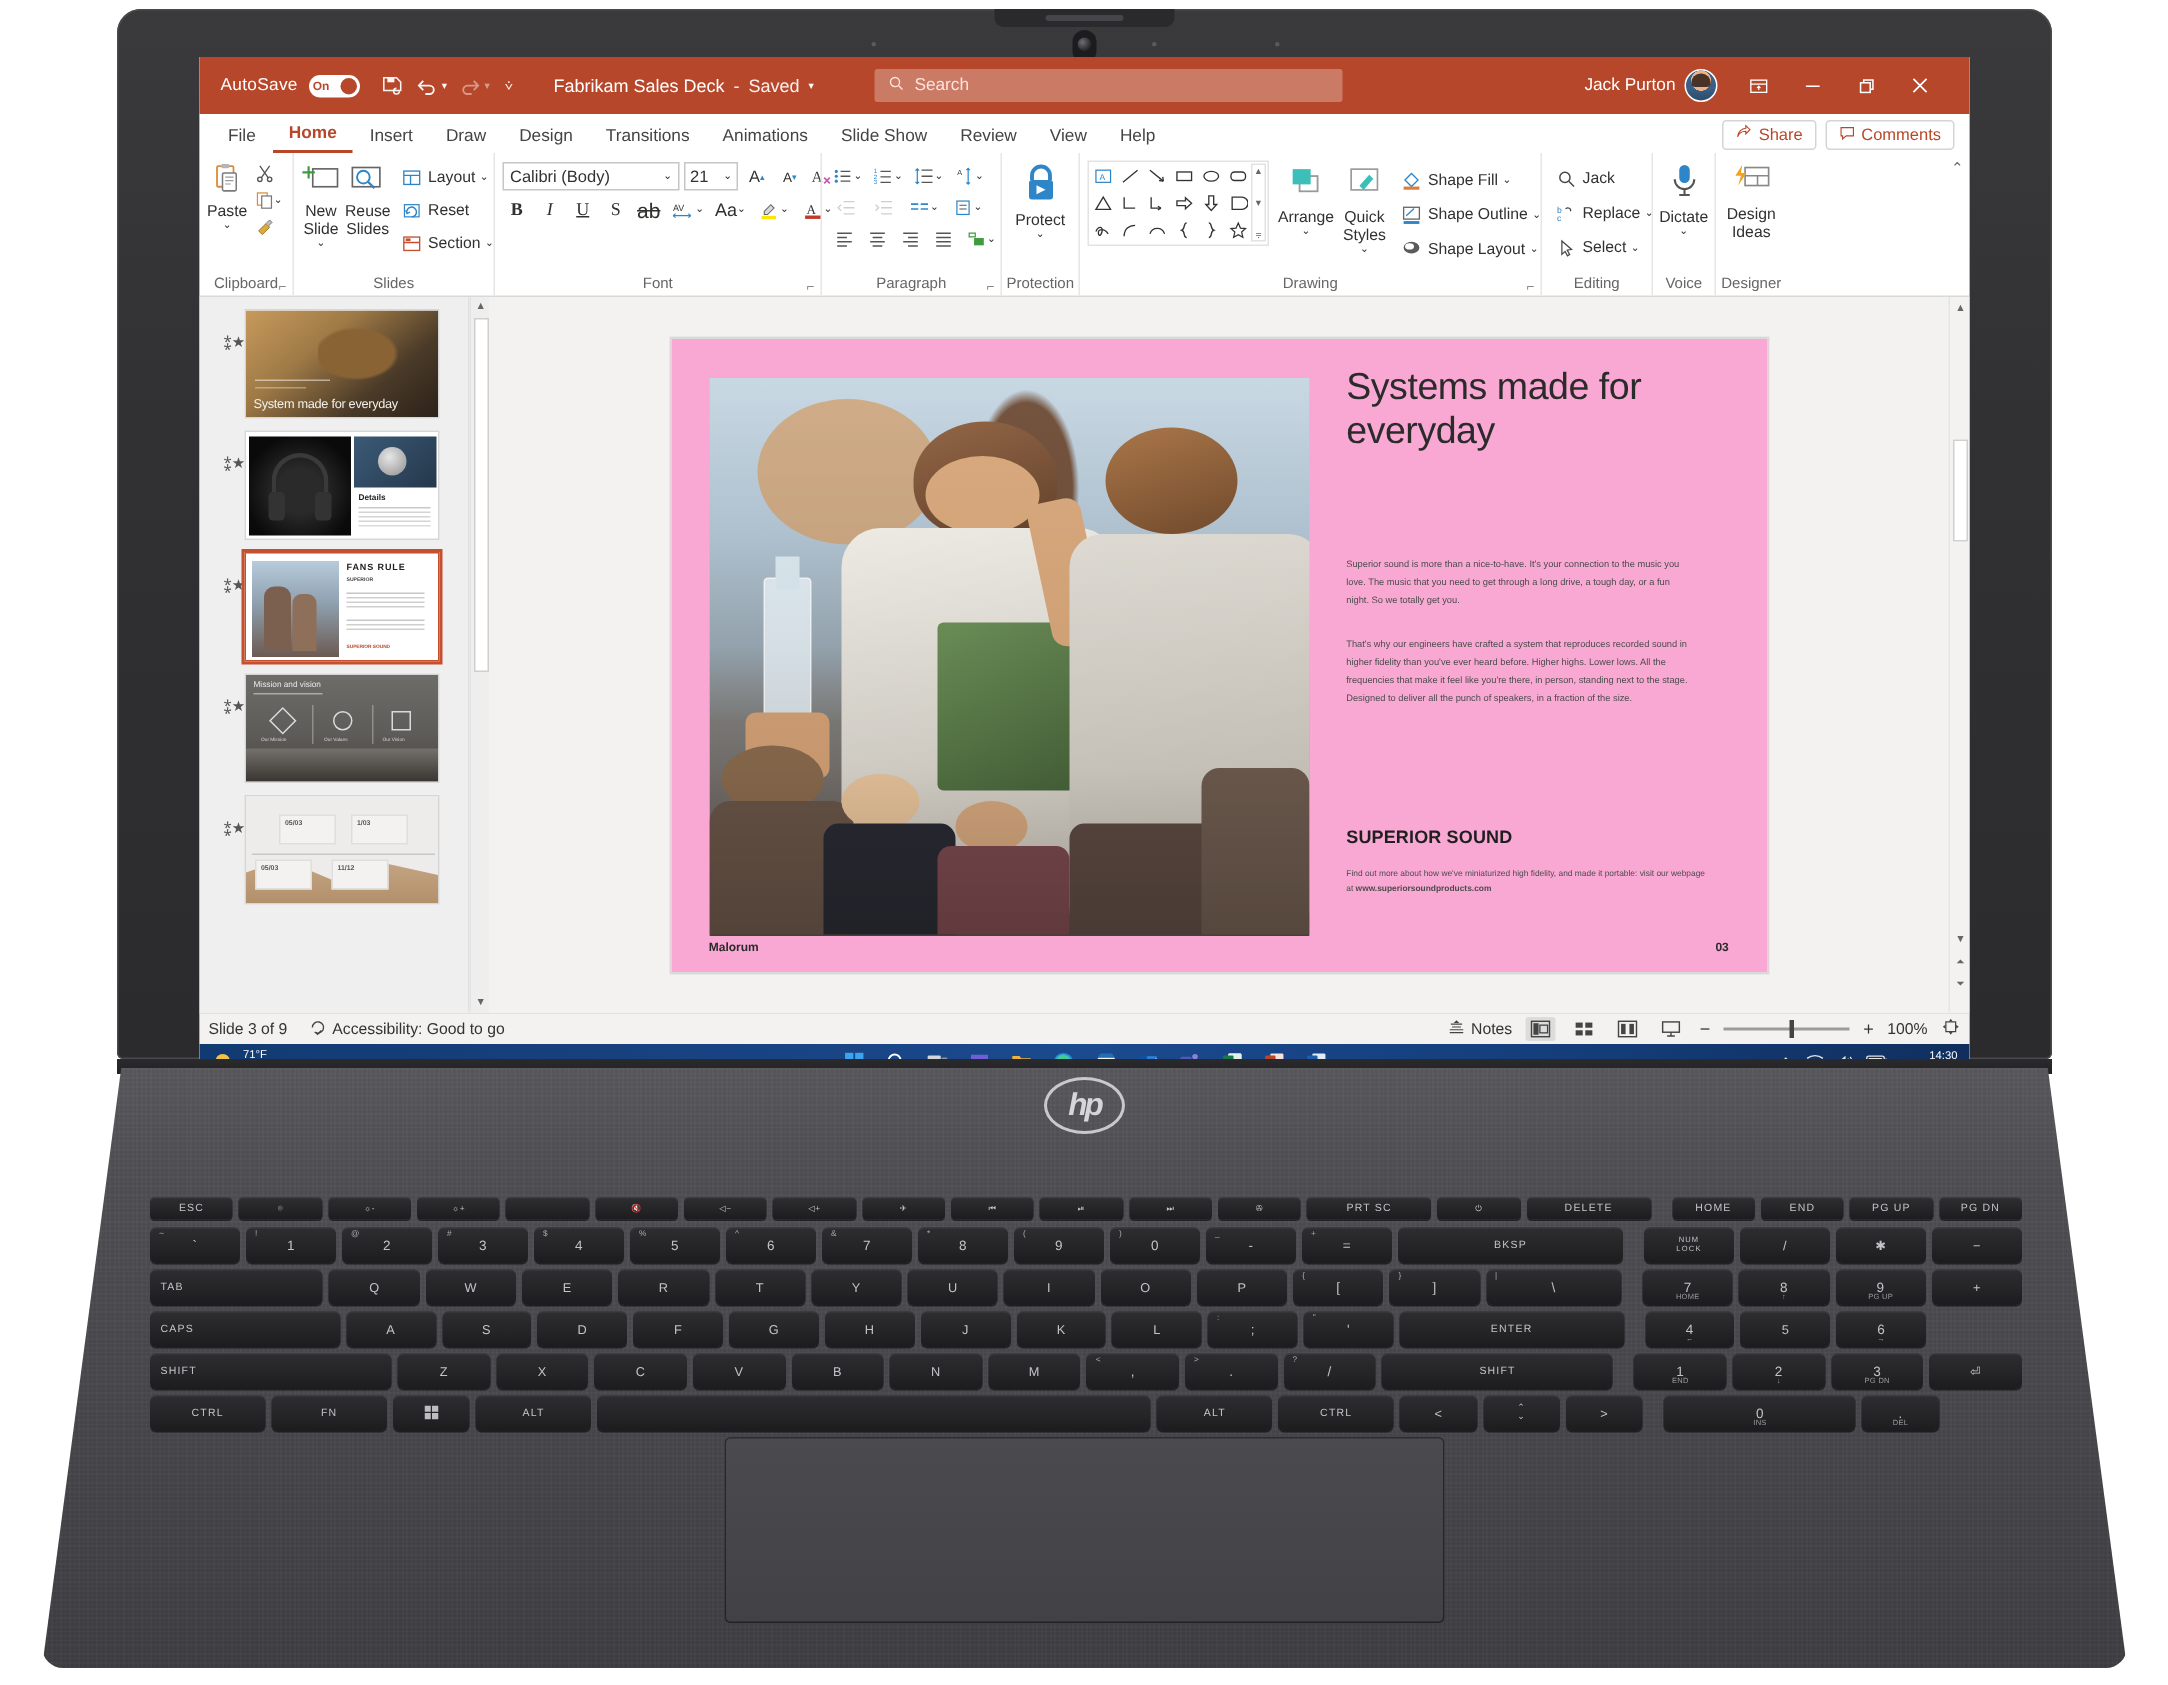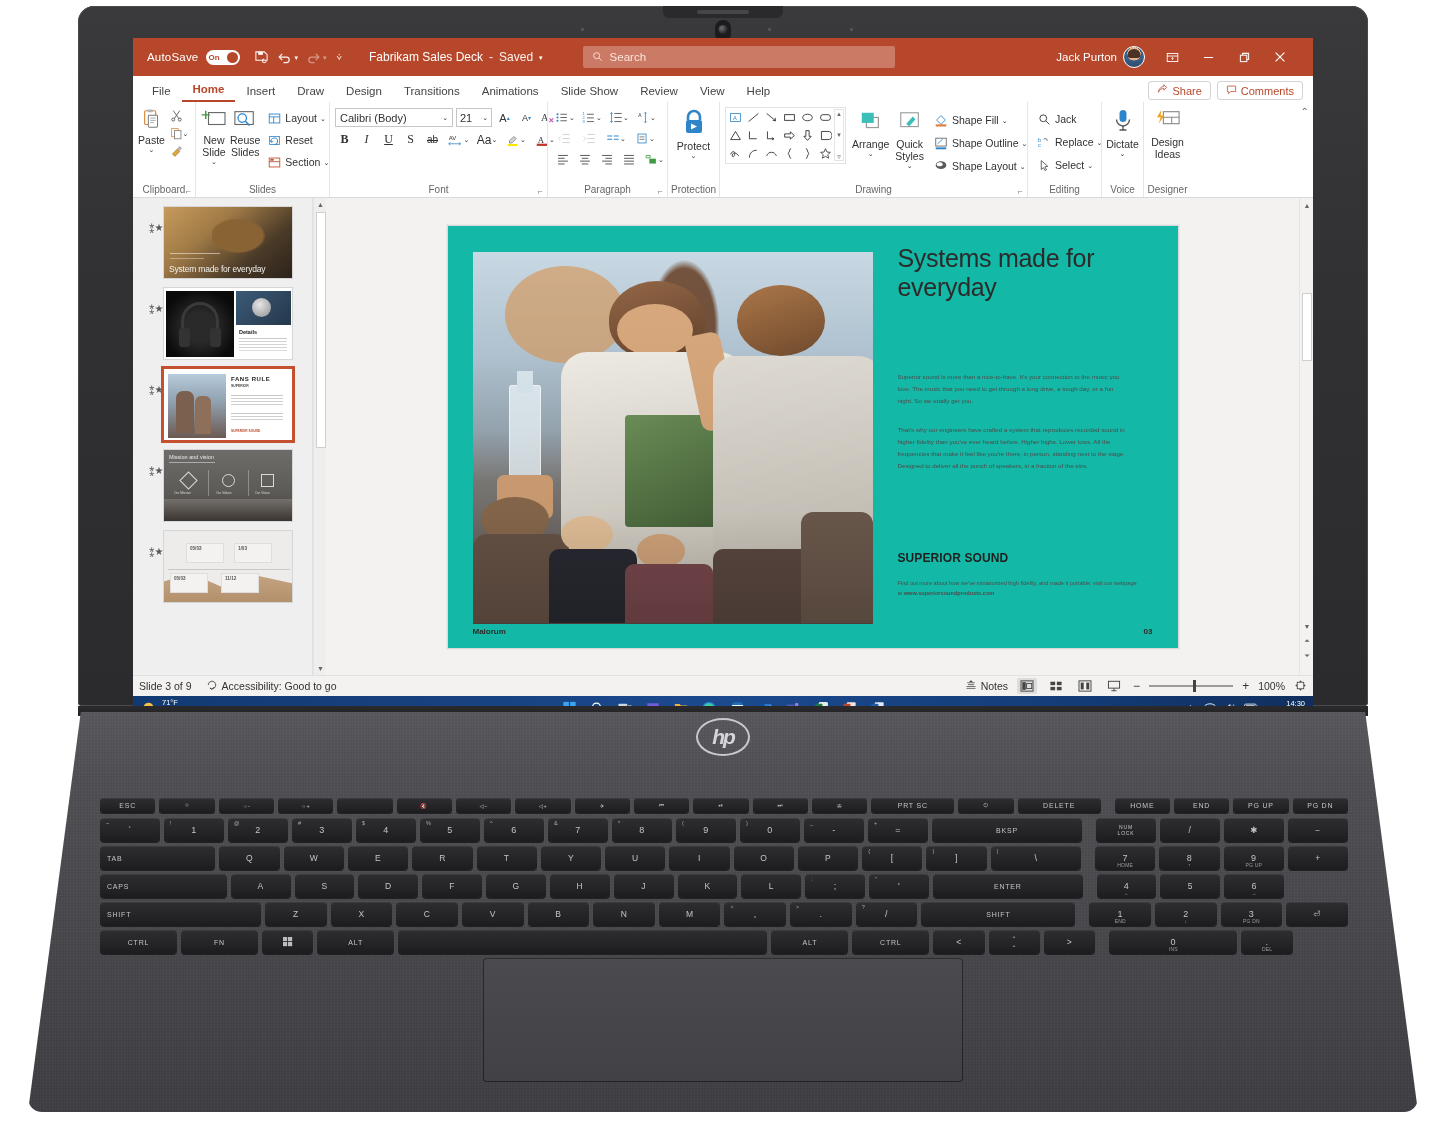--- a/index.html
+++ b/index.html
@@ -138,21 +138,21 @@
   
   .workarea { display:flex; height: 477px; background:#f3f2f1; position:relative; }
   .thumbpane { width: 180px; background:#f0eff0; border-right:1px solid #e1e1e1; position:relative; overflow:hidden; }
   .thumb { position:relative; margin: 8px 10px 0 30px; }
   .star { position:absolute; left:-14px; top:14px; font-size:10px; color:#555;}
   .tbox { width: 130px; height: 73px; background:#fff; border:1px solid #d6d6d6; overflow:hidden; position:relative; cursor:pointer;text-align:right; }
   .tbox.sel { outline: 2px solid #c5502f; outline-offset:0; border-color:#c5502f; }
 
   .slidepane { flex:1; position:relative; display:flex; align-items:center; justify-content:center; background:#f3f2f1; }
   .slide {
-    width: 732px; height: 424px; background:#14b8a6; border:1px solid #dadada; position:relative;
+    width: 732px; height: 424px; background:#f9a8d4; border:1px solid #dadada; position:relative;
     box-shadow: 0 0 0 1px #e9e9e9;
   }
 
   
   .sl-photo { position:absolute; left:25px; top:26px; width:400px; height:372px; overflow:hidden; background:#b8c6cf; }
   .sl-title { position:absolute; left:450px; top:18px; width:265px; font-size:25px; line-height:1.18; color:#2b2b2b; font-weight:300; letter-spacing:-.3px;}
   .sl-p { position:absolute; left:450px; width:228px; font-size:6.2px; line-height:1.95; color:#4c4c4c; }
   .sl-h2 { position:absolute; left:450px; top:325px; font-size:12px; font-weight:bold; color:#1f1f1f; letter-spacing:.1px;}
   .sl-foot-r { position:absolute; left:450px; top:352px; width:240px; font-size:5.6px; line-height:1.9; color:#4c4c4c;}
   .sl-brand { position:absolute; left:25px; bottom:12px; font-size:8px; font-weight:bold; color:#2b2b2b; }
@@ -480,21 +480,21 @@
                   <text x="0" y="12" font-size="11" fill="#444" font-family="Liberation Serif, serif">A</text>
                   <path d="M9 9l4 4M13 9l-4 4" stroke="#c45ab5" stroke-width="1.2"></path>
                 </svg>
             </span>
           </div>
           <div class="smrow">
             <span class="fbtn" style="font-weight:bold;font-family:'Liberation Serif',serif;">B</span>
             <span class="fbtn" style="font-style:italic;font-family:'Liberation Serif',serif;">I</span>
             <span class="fbtn" style="text-decoration:underline;font-family:'Liberation Serif',serif;">U</span>
             <span class="fbtn" style="font-family:'Liberation Serif',serif;">S</span>
-            <span class="fbtn" style="text-decoration:line-through;font-size:10px;">ab</span>
+            <span class="fbtn" style="text-decoration:line-through;font-size:14px;">ab</span>
             <span class="fbtn" style="width:26px">
               <svg width="17" height="15" viewBox="0 0 20 16">
                   <text x="2" y="9" font-size="7" fill="#333">AV</text>
                   <path d="M2 13h14M2 13l2-1.6M2 13l2 1.6M16 13l-2-1.6M16 13l-2 1.6" stroke="#2e86c9" stroke-width=".9" fill="none"></path>
                 </svg>
                 <span class="chev">⌄</span>
             </span>
             <span class="fbtn" style="width:26px">Aa<span class="chev">⌄</span></span>
             <span class="fbtn" style="width:26px">
               <svg width="14" height="14" viewBox="0 0 16 16">

